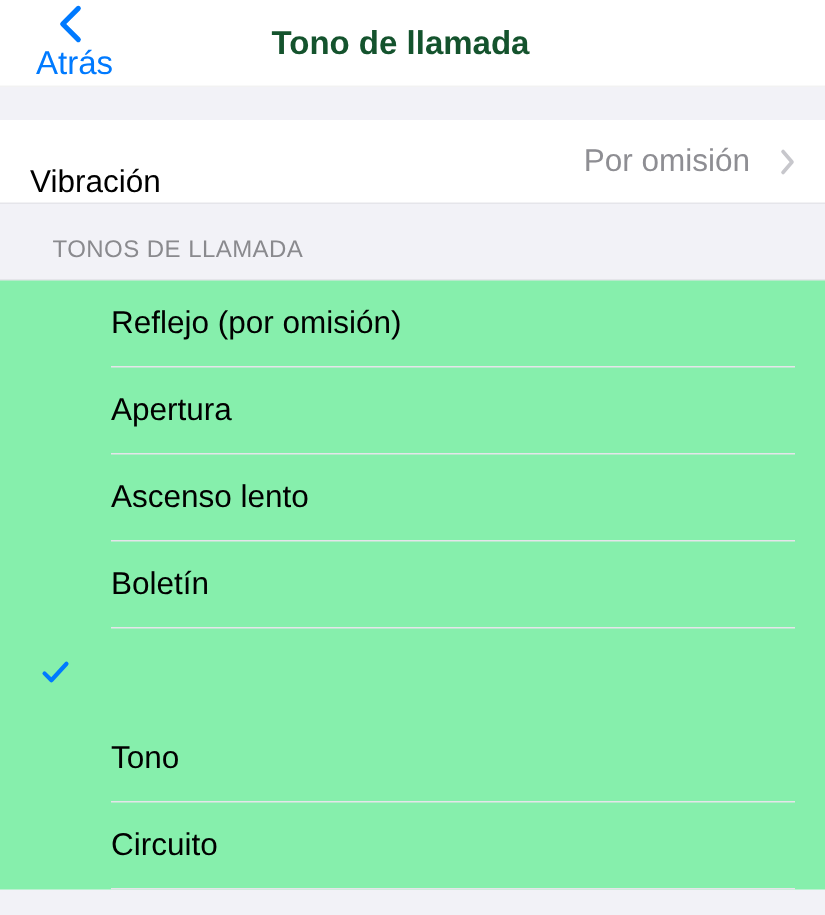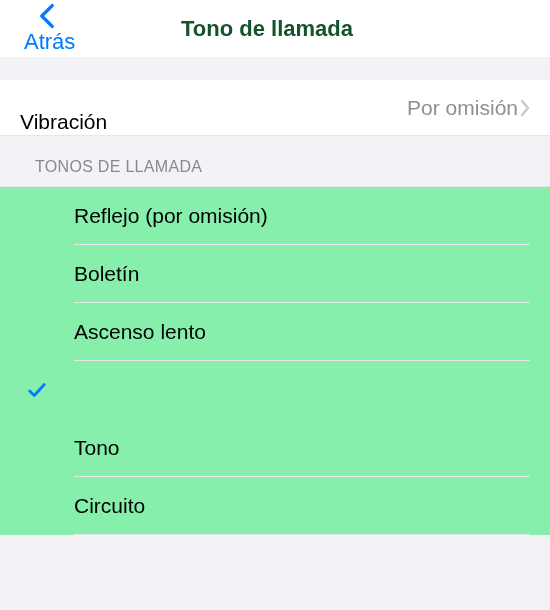--- a/index.html
+++ b/index.html
@@ -63,21 +63,21 @@
     }
     .cell-label {
       font-size: 21px;
       color: #000;
       flex: 1;
       margin-top: 28px;
     }
     .cell-value {
       font-size: 21px;
       color: #8e8e93;
-      margin-right: 2px;
+      margin-right: 20px;
     }
     .chevron {
       color: #c7c7cc;
     }
     .chevron svg {
       width: 10px;
       height: 18px;
       display: block;
     }
     .section-header {
@@ -154,27 +154,33 @@
 <div class="list" id="ringtone-list">
 <div class="list-row">
       <div class="check-col"></div>
       <div class="row-body">
         <div class="row-label">Reflejo (por omisión)</div>
       </div>
     </div>
     <div class="list-row">
       <div class="check-col"></div>
       <div class="row-body">
+        <div class="row-label">Apertura</div>
+      </div>
+    </div>
+    <div class="list-row">
+      <div class="check-col"></div>
+      <div class="row-body">
+        <div class="row-label">Ascenso lento</div>
+      </div>
+    </div>
+    <div class="list-row">
+      <div class="check-col"></div>
+      <div class="row-body">
         <div class="row-label">Boletín</div>
-      </div>
-    </div>
-    <div class="list-row">
-      <div class="check-col"></div>
-      <div class="row-body">
-        <div class="row-label">Ascenso lento</div>
       </div>
     </div>
     <div class="list-row">
       <div class="check-col">
         <svg viewBox="0 0 24 24" fill="none" stroke="#007aff" stroke-width="3" stroke-linecap="round" stroke-linejoin="round">
           <polyline points="4,13 9,18 20,6"></polyline>
         </svg>
       </div>
     </div>
     <div class="list-row">

